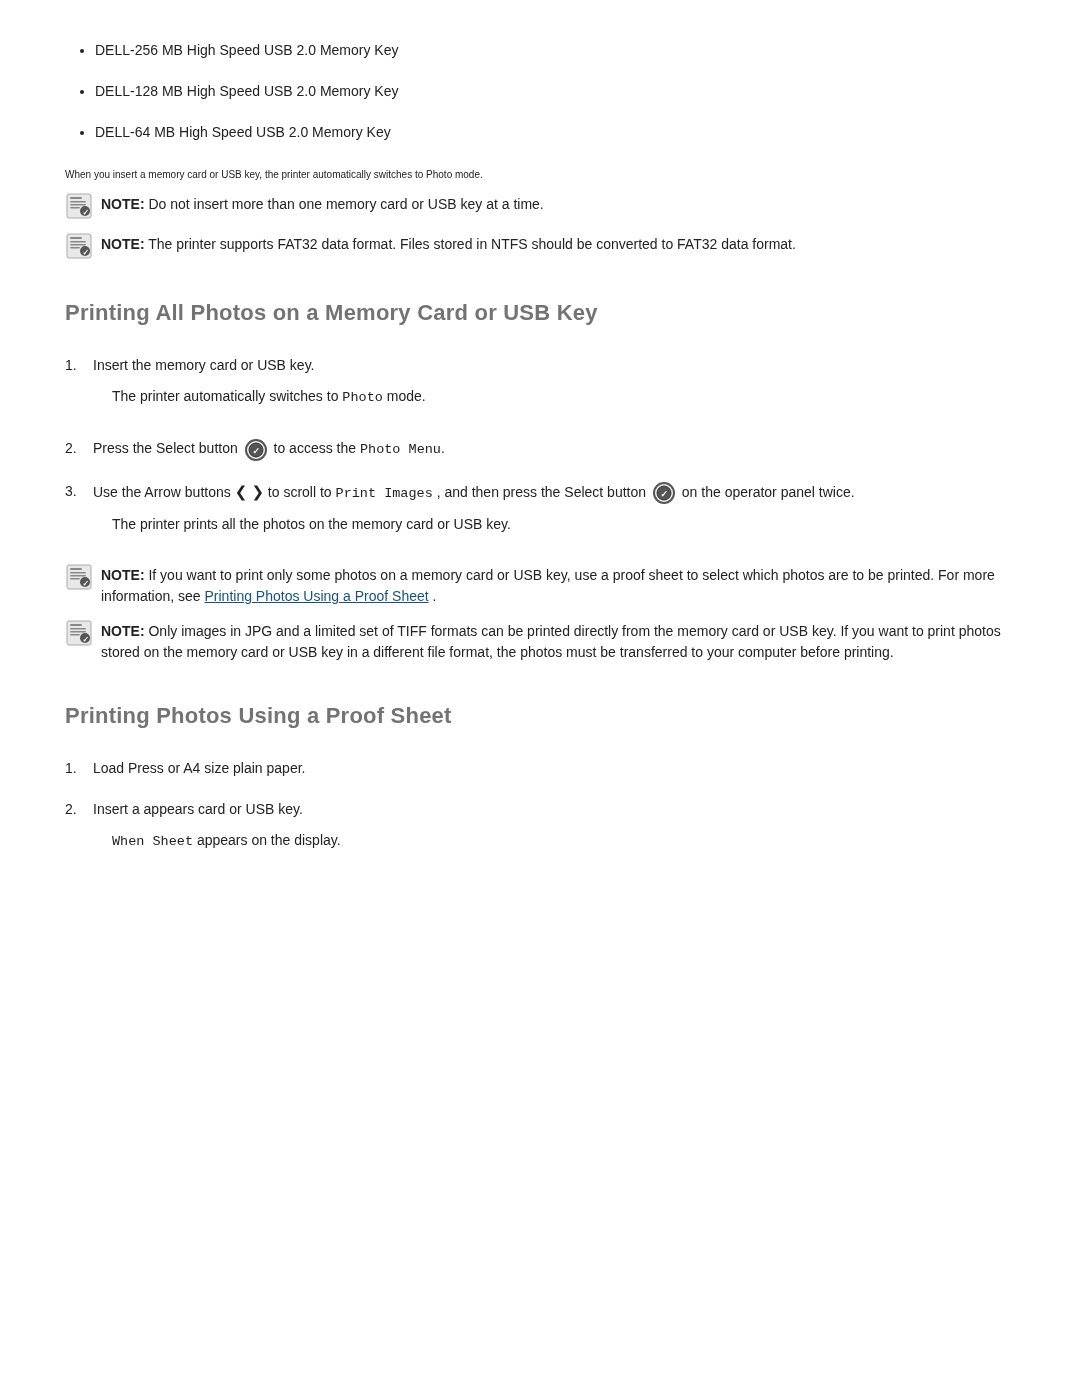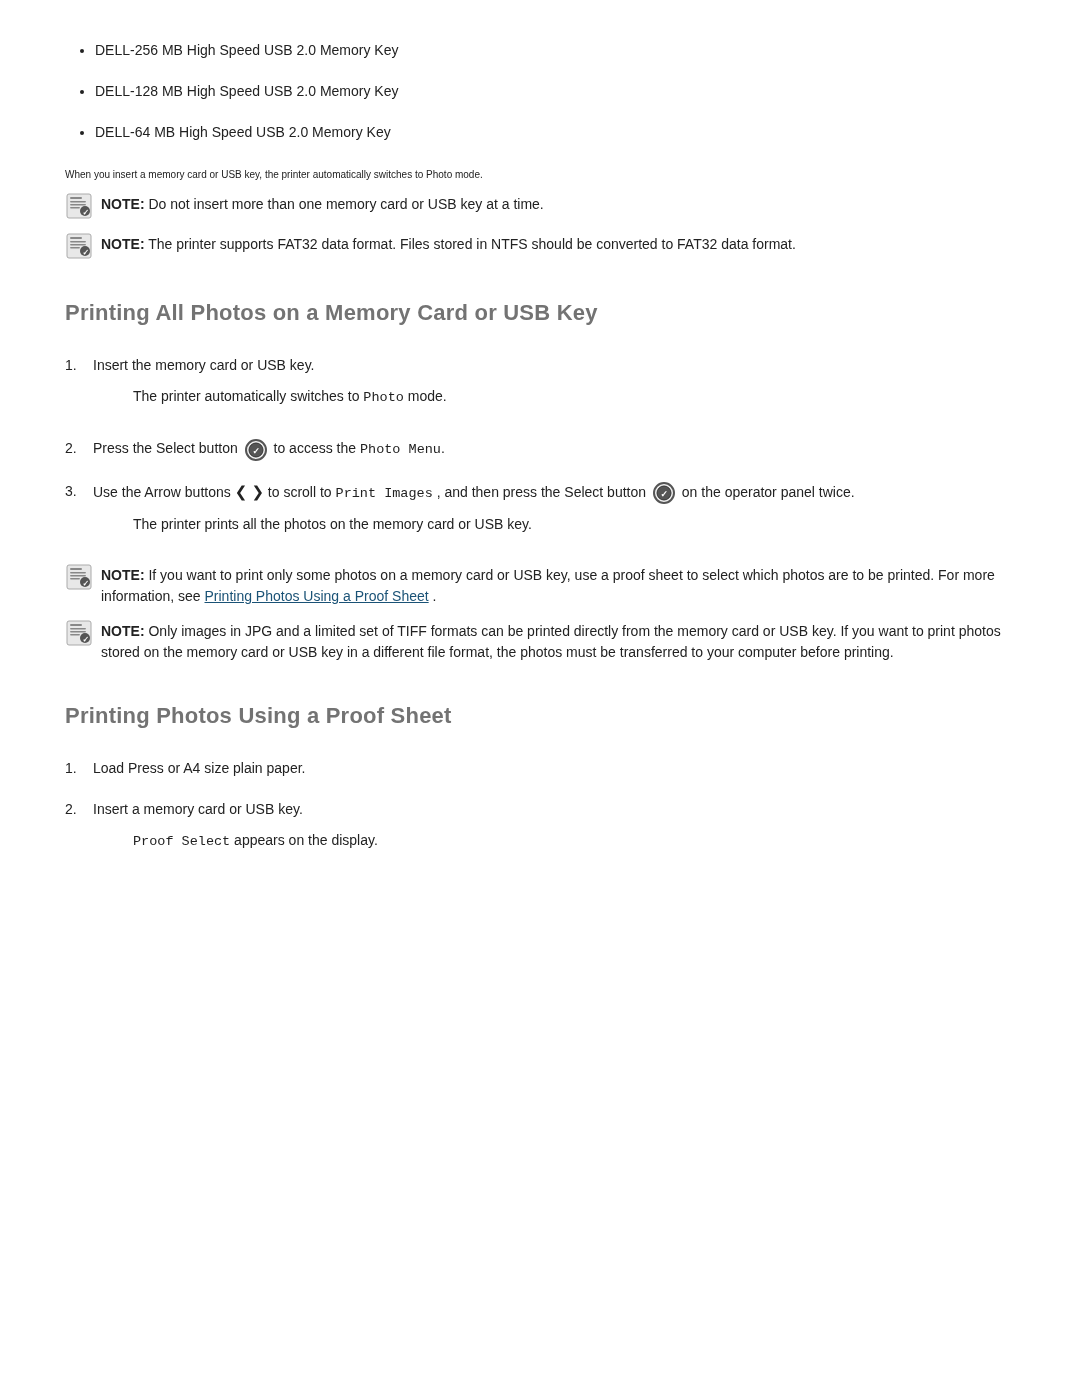--- a/index.html
+++ b/index.html
@@ -95,21 +95,21 @@
       min-width: 28px;
       font-size: 14px;
     }
 
     .ordered-list li .content {
       flex: 1;
     }
 
     .sub-para {
       margin-top: 10px;
-      margin-left: 40px;
+      margin-left: 19px;
       font-size: 14px;
       margin-bottom: 10px;
     }
 
     code, .mono {
       font-family: "Courier New", Courier, monospace;
       font-size: 13.5px;
     }
 
     .arrow-sym {
@@ -290,21 +290,21 @@
   <li>
     <span class="num">1.</span>
     <div class="content">
       <span>Load Press or A4 size plain paper.</span>
     </div>
   </li>
 
   <li>
     <span class="num">2.</span>
     <div class="content">
-      <span>Insert a memory card or USB key.</span>
+      <span>Insert a appears card or USB key.</span>
       <div class="sub-para">
-        <code>Proof Select</code>
+        <code>When Sheet</code>
         <span> </span>
         <span>appears on the display.</span>
       </div>
     </div>
   </li>
 </ol>
 
 </body></html>

